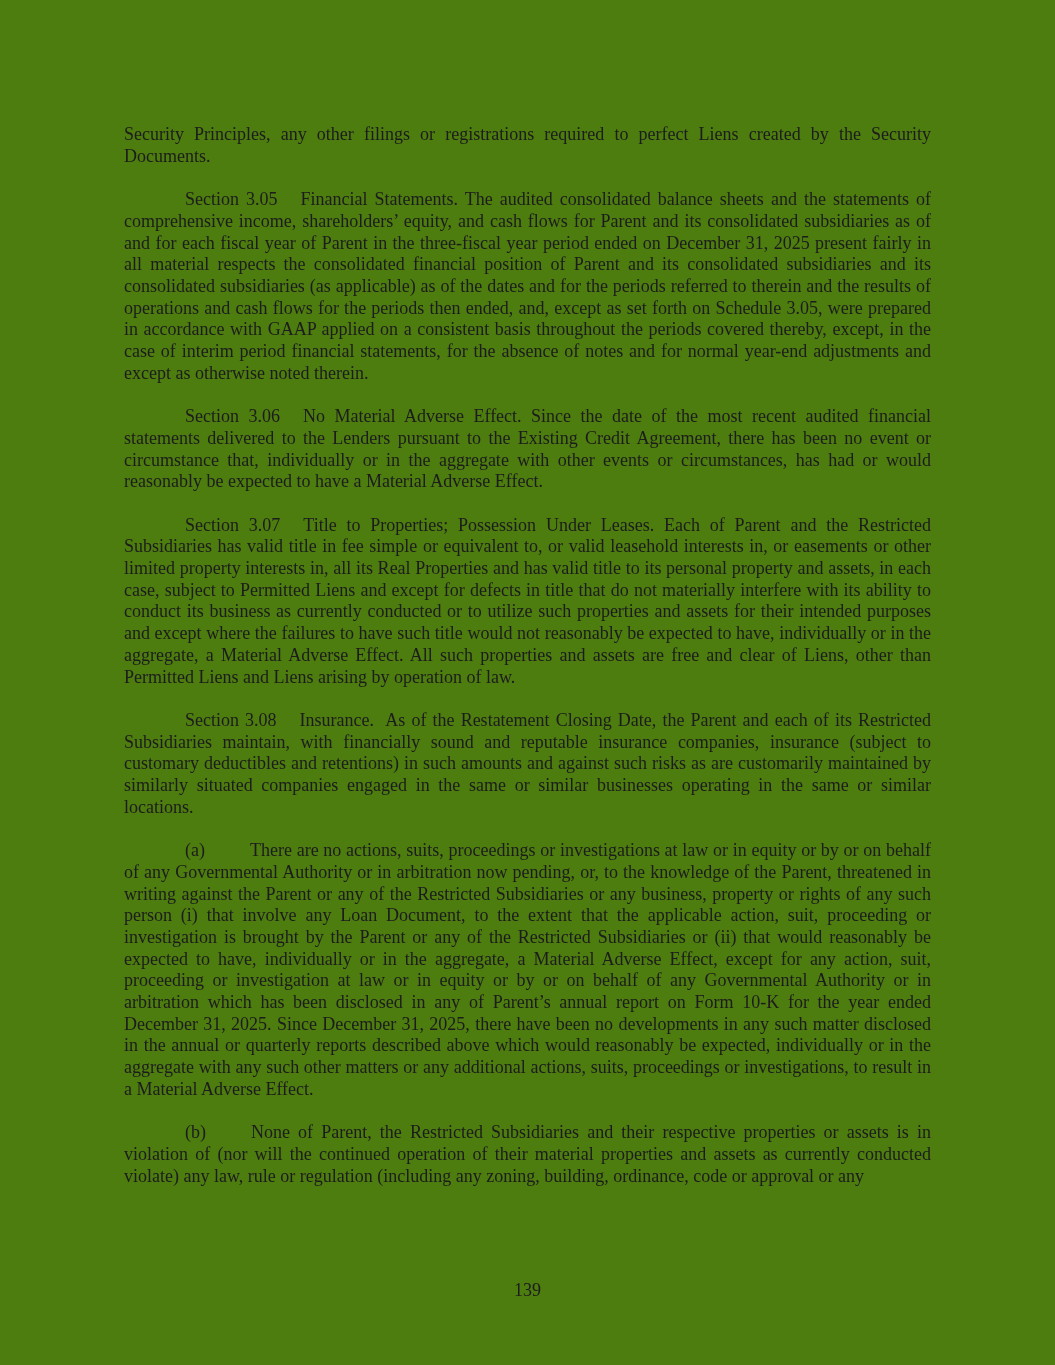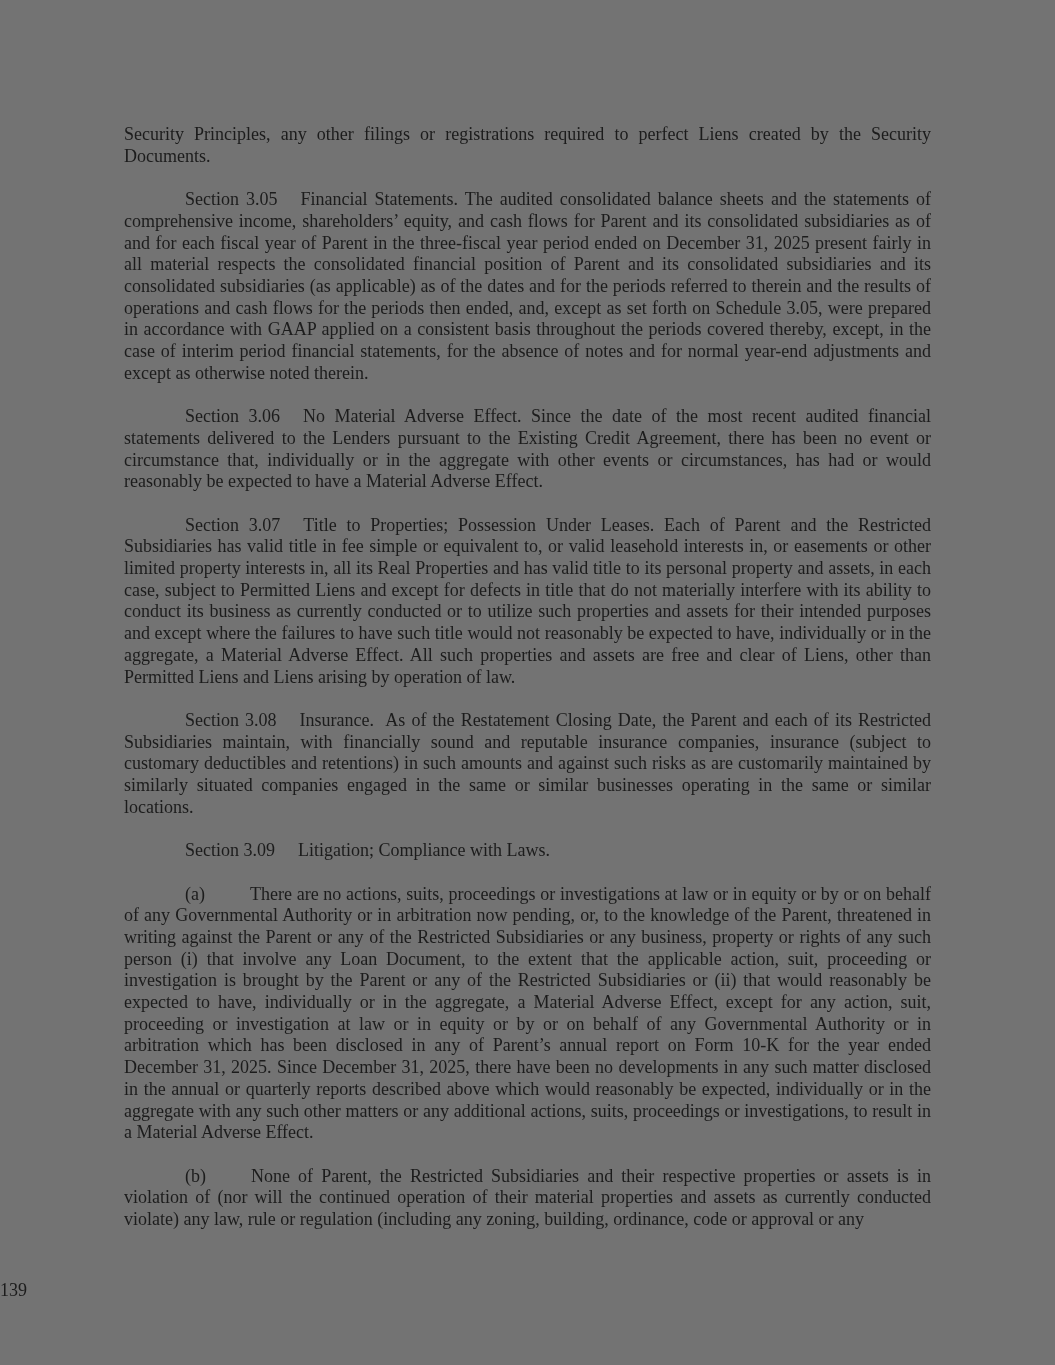--- a/index.html
+++ b/index.html
@@ -4,21 +4,21 @@
 <style>
   html, body {
     margin: 0;
     padding: 0;
     background: #ffffff;
   }
   .page {
     position: relative;
     width: 1055px;
     height: 1365px;
-    background: #737373;
+    background: #4d7c0f;
     color: #1c1c1c;
     font-family: "Liberation Serif", serif;
     overflow: hidden;
   }
   .content {
     position: absolute;
     left: 124px;
     top: 124px;
     width: 807px;
     font-size: 18px;
@@ -39,33 +39,32 @@
     width: 45px;
   }
   .u {
     text-underline-offset: 2px;
   }
   .page-number {
     position: absolute;
     left: 0;
     top: 1280px;
     width: 100%;
-    text-align: left;
+    text-align: center;
     font-size: 18px;
     line-height: 21.7px;
   }
 </style>
 </head>
 <body>
 
 <div class="page">
   <div class="content">
       <p class="para"><span>Security Principles, any other filings or registrations required to perfect Liens created by the Security Documents.</span></p>
       <p class="para indent"><span>Section 3.05</span><span class="tab"></span><span class="u">Financial Statements</span><span>. The audited consolidated balance sheets and the statements of comprehensive income, shareholders’ equity, and cash flows for Parent and its consolidated subsidiaries as of and for each fiscal year of Parent in the three-fiscal year period ended on December 31, 2025 present fairly in all material respects the consolidated financial position of Parent and its consolidated subsidiaries and its consolidated subsidiaries (as applicable) as of the dates and for the periods referred to therein and the results of operations and cash flows for the periods then ended, and, except as set forth on Schedule 3.05, were prepared in accordance with GAAP applied on a consistent basis throughout the periods covered thereby, except, in the case of interim period financial statements, for the absence of notes and for normal year-end adjustments and except as otherwise noted therein.</span></p>
       <p class="para indent"><span>Section 3.06</span><span class="tab"></span><span class="u">No Material Adverse Effect</span><span>. Since the date of the most recent audited financial statements delivered to the Lenders pursuant to the Existing Credit Agreement, there has been no event or circumstance that, individually or in the aggregate with other events or circumstances, has had or would reasonably be expected to have a Material Adverse Effect.</span></p>
       <p class="para indent"><span>Section 3.07</span><span class="tab"></span><span class="u">Title to Properties; Possession Under Leases</span><span>. Each of Parent and the Restricted Subsidiaries has valid title in fee simple or equivalent to, or valid leasehold interests in, or easements or other limited property interests in, all its Real Properties and has valid title to its personal property and assets, in each case, subject to Permitted Liens and except for defects in title that do not materially interfere with its ability to conduct its business as currently conducted or to utilize such properties and assets for their intended purposes and except where the failures to have such title would not reasonably be expected to have, individually or in the aggregate, a Material Adverse Effect. All such properties and assets are free and clear of Liens, other than Permitted Liens and Liens arising by operation of law.</span></p>
       <p class="para indent"><span>Section 3.08</span><span class="tab"></span><span class="u">Insurance</span><span>.&nbsp; As of the Restatement Closing Date, the Parent and each of its Restricted Subsidiaries maintain, with financially sound and reputable insurance companies, insurance (subject to customary deductibles and retentions) in such amounts and against such risks as are customarily maintained by similarly situated companies engaged in the same or similar businesses operating in the same or similar locations.</span></p>
-      <p class="para indent"><span>Section 3.09</span><span class="tab"></span><span class="u">Litigation; Compliance with Laws</span><span>.</span></p>
       <p class="para indent"><span>(a)</span><span class="tab wide"></span><span>There are no actions, suits, proceedings or investigations at law or in equity or by or on behalf of any Governmental Authority or in arbitration now pending, or, to the knowledge of the Parent, threatened in writing against the Parent or any of the Restricted Subsidiaries or any business, property or rights of any such person (i) that involve any Loan Document, to the extent that the applicable action, suit, proceeding or investigation is brought by the Parent or any of the Restricted Subsidiaries or (ii) that would reasonably be expected to have, individually or in the aggregate, a Material Adverse Effect, except for any action, suit, proceeding or investigation at law or in equity or by or on behalf of any Governmental Authority or in arbitration which has been disclosed in any of Parent’s annual report on Form 10-K for the year ended December 31, 2025. Since December 31, 2025, there have been no developments in any such matter disclosed in the annual or quarterly reports described above which would reasonably be expected, individually or in the aggregate with any such other matters or any additional actions, suits, proceedings or investigations, to result in a Material Adverse Effect.</span></p>
       <p class="para indent"><span>(b)</span><span class="tab wide"></span><span>None of Parent, the Restricted Subsidiaries and their respective properties or assets is in violation of (nor will the continued operation of their material properties and assets as currently conducted violate) any law, rule or regulation (including any zoning, building, ordinance, code or approval or any</span></p>
     </div>
   <div class="page-number">139</div>
 </div>
 
 </body></html>

